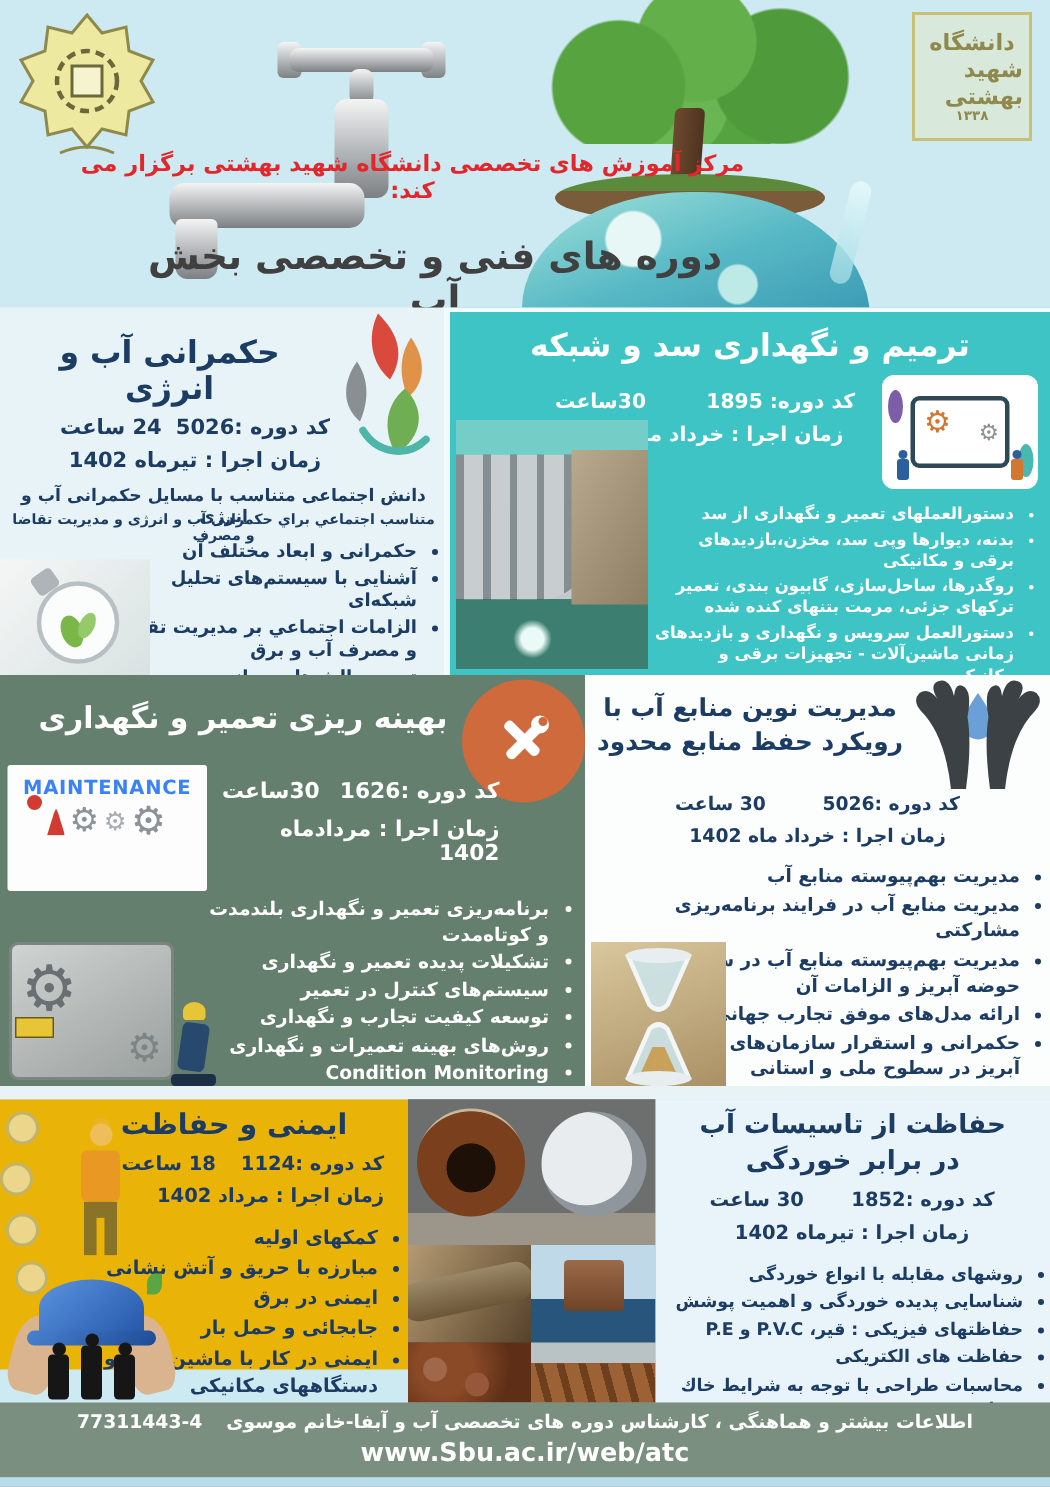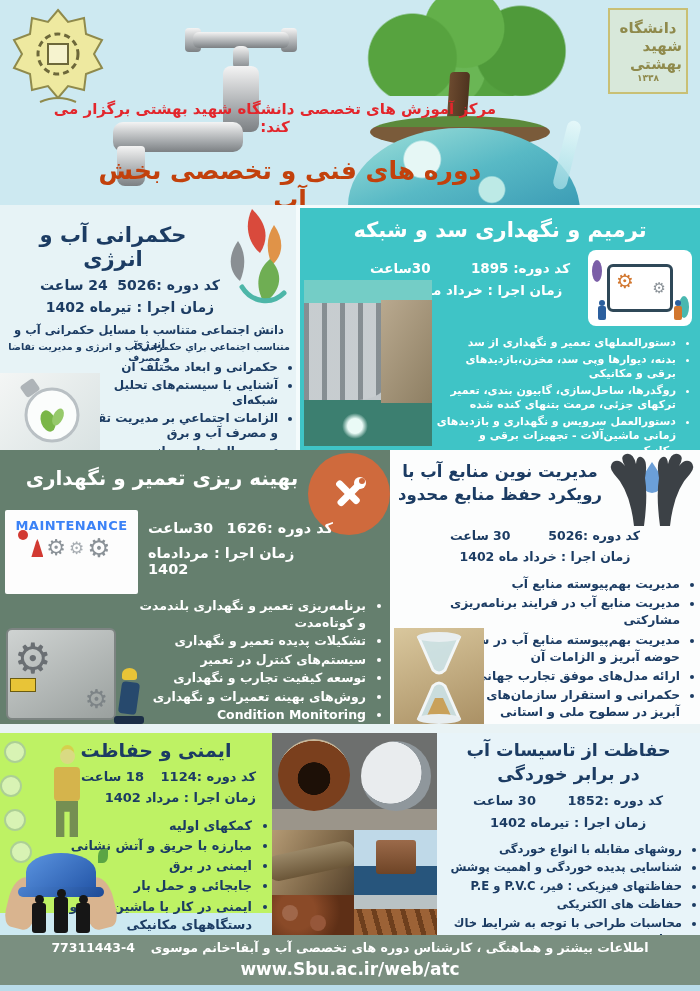--- a/index.html
+++ b/index.html
@@ -9,21 +9,21 @@
   .abs{position:absolute;}
   .navy{color:#1c3c63;}
   .ctr{text-align:center;}
   
   .emblem{left:10px;top:8px;width:96px;height:104px;}
   .uni-logo{right:12px;top:8px;width:80px;height:86px;border:2px solid #c9c075;
     background:rgba(238,233,176,.35);color:#8f8a4c;font-weight:bold;font-size:15px;
     display:flex;flex-direction:column;align-items:center;justify-content:center;line-height:1.2;padding:4px;}
   .uni-logo .yr{font-size:9px;}
   .announce{left:40px;top:100px;width:470px;color:#e3262c;font-weight:bold;font-size:15px;}
-  .main-title{left:95px;top:156px;width:390px;color:#c2410c;font-weight:bold;font-size:25px;letter-spacing:.5px;}
+  .main-title{left:95px;top:156px;width:390px;color:#404040;font-weight:bold;font-size:25px;letter-spacing:.5px;}
   
   .foliage{left:352px;top:-4px;width:216px;height:100px;
     background:radial-gradient(circle at 28% 62%,#57a33f 0 26%,transparent 27%),
       radial-gradient(circle at 52% 32%,#63b04a 0 30%,transparent 31%),
       radial-gradient(circle at 78% 55%,#4f9a3a 0 25%,transparent 26%),
       radial-gradient(circle at 44% 72%,#6ab655 0 27%,transparent 28%),
       radial-gradient(circle at 64% 70%,#55a240 0 24%,transparent 25%);}
   .trunk{left:448px;top:72px;width:20px;height:62px;background:linear-gradient(90deg,#6c4a2f,#4e331f);
     border-radius:4px;transform:skewX(-4deg);}
   .island{left:370px;top:116px;width:180px;height:32px;border-radius:50%;
@@ -89,41 +89,41 @@
   .orange-circle{left:308px;top:3px;width:82px;height:82px;border-radius:50%;background:#cf6a3d;
     display:flex;align-items:center;justify-content:center;}
   .s3-title{right:88px;top:16px;width:280px;font-size:20px;}
   .maint-card{left:5px;top:60px;width:133px;height:84px;background:#fdfdfd;border-radius:2px;
     display:flex;flex-direction:column;align-items:center;padding-top:8px;gap:2px;}
   .maint-word{color:#3b82f6;font-weight:bold;font-size:13px;letter-spacing:.5px;font-family:"DejaVu Sans",sans-serif;}
   .maint-gears{display:flex;align-items:center;gap:3px;color:#8b9298;}
   .redman{width:12px;height:18px;background:#d23a32;clip-path:polygon(50% 0,62% 18%,100% 100%,0 100%,38% 18%);}
   .redman-head{width:10px;height:10px;border-radius:50%;background:#d23a32;margin-left:-14px;margin-top:-26px;}
   .s3-info{left:148px;top:70px;width:185px;font-size:14.5px;}
-  .s3-sched{left:148px;top:95px;width:185px;font-size:14.5px;font-weight:bold;text-align:left;}
+  .s3-sched{left:148px;top:95px;width:185px;font-size:14.5px;font-weight:bold;text-align:right;}
   .s3-blt{right:10px;top:148px;width:250px;font-size:12.5px;line-height:1.32;font-weight:bold;}
   .machine{left:6px;top:172px;width:158px;height:104px;}
   .machine .boxm{position:absolute;left:0;top:6px;width:110px;height:92px;background:linear-gradient(150deg,#cfd3d2,#9aa09e);
     border-radius:6px;border:2px solid #7d8482;}
   .machine .warn{position:absolute;left:4px;top:56px;width:26px;height:14px;background:#e8c437;border:1px solid #6b5b10;}
   .worker3{position:absolute;right:18px;bottom:2px;width:34px;height:56px;}
   .worker3 .bodyw{position:absolute;left:8px;top:14px;width:18px;height:32px;background:#27496d;border-radius:4px;transform:rotate(8deg);}
   .worker3 .helm{position:absolute;left:10px;top:0;width:15px;height:12px;border-radius:50% 50% 20% 20%;background:#e8c437;}
   .worker3 .leg{position:absolute;left:2px;bottom:0;width:30px;height:8px;background:#1c2f47;border-radius:3px;}
   
   .sec4{left:390px;top:450px;width:310px;height:280px;background:#fcfdfd;}
   .hands{right:0;top:2px;width:96px;height:78px;}
   .s4-title{right:96px;top:10px;width:208px;font-size:16.5px;line-height:1.4;text-align:left;}
   .s4-info{left:60px;top:78px;width:190px;font-size:12.5px;}
   .s4-sched{left:60px;top:99px;width:190px;font-size:12.5px;font-weight:bold;text-align:center;}
   .s4-blt{right:6px;top:126px;width:248px;font-size:12.3px;line-height:1.4;font-weight:bold;}
   .hourglass{left:4px;top:178px;width:90px;height:100px;background:linear-gradient(160deg,#d9c79d,#a98f63);}
   
   .rowgap{left:0;top:724px;width:700px;height:9px;background:#e9f3f5;}
-  .sec5{left:0;top:733px;width:272px;height:180px;background:#bef264;}
+  .sec5{left:0;top:733px;width:272px;height:180px;background:#eab308;}
   .s5-title{right:16px;top:6px;width:200px;font-size:19px;}
   .s5-info{right:16px;top:36px;width:175px;font-size:13px;}
   .s5-sched{right:16px;top:57px;width:175px;font-size:13px;font-weight:bold;text-align:right;}
   .s5-blt{right:6px;top:84px;width:208px;font-size:12.8px;line-height:1.42;font-weight:bold;}
   .ppe{left:0;top:8px;width:112px;height:122px;opacity:.55;}
   .ppe .circ{position:absolute;width:22px;height:22px;border-radius:50%;border:2px solid #9fb4bd;background:#eef4f6;}
   .ppe .manbody{position:absolute;left:54px;top:26px;width:26px;height:34px;background:#e8833a;border-radius:4px;}
   .ppe .manhead{position:absolute;left:60px;top:8px;width:15px;height:15px;border-radius:50%;background:#f0c89e;
     box-shadow:0 -5px 0 -1px #e8b53a;}
   .ppe .manlegs{position:absolute;left:56px;top:60px;width:22px;height:36px;background:#3a3f45;

